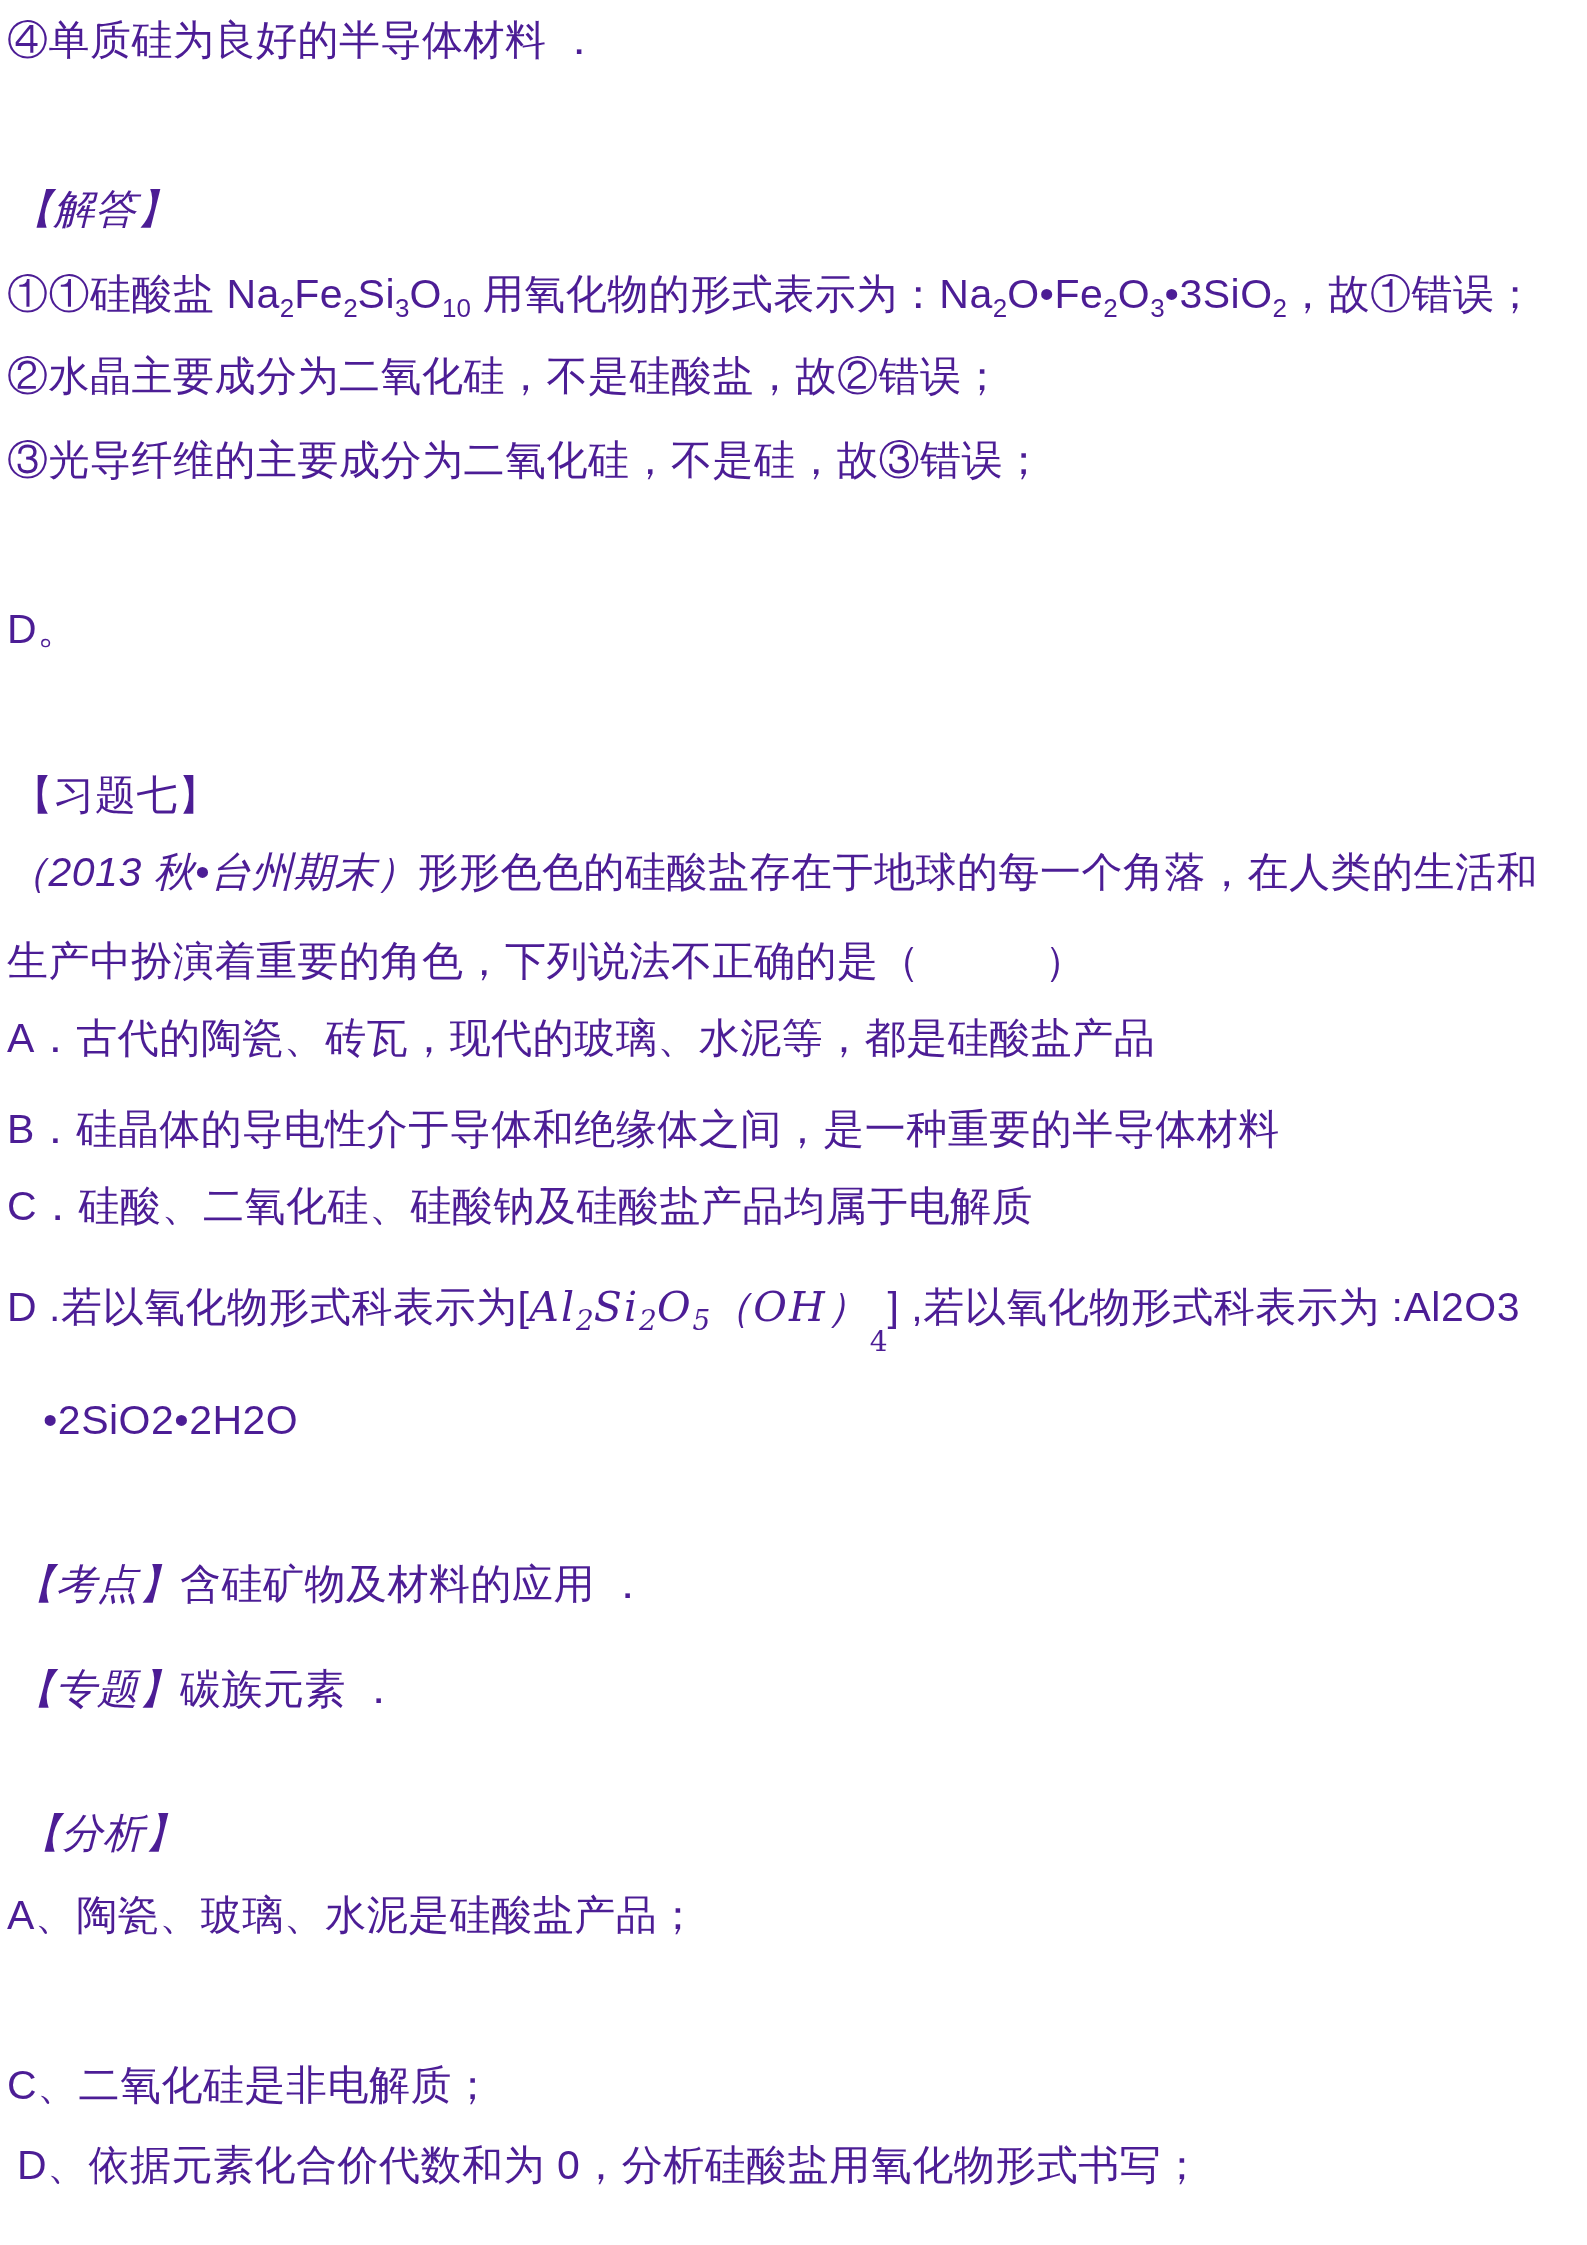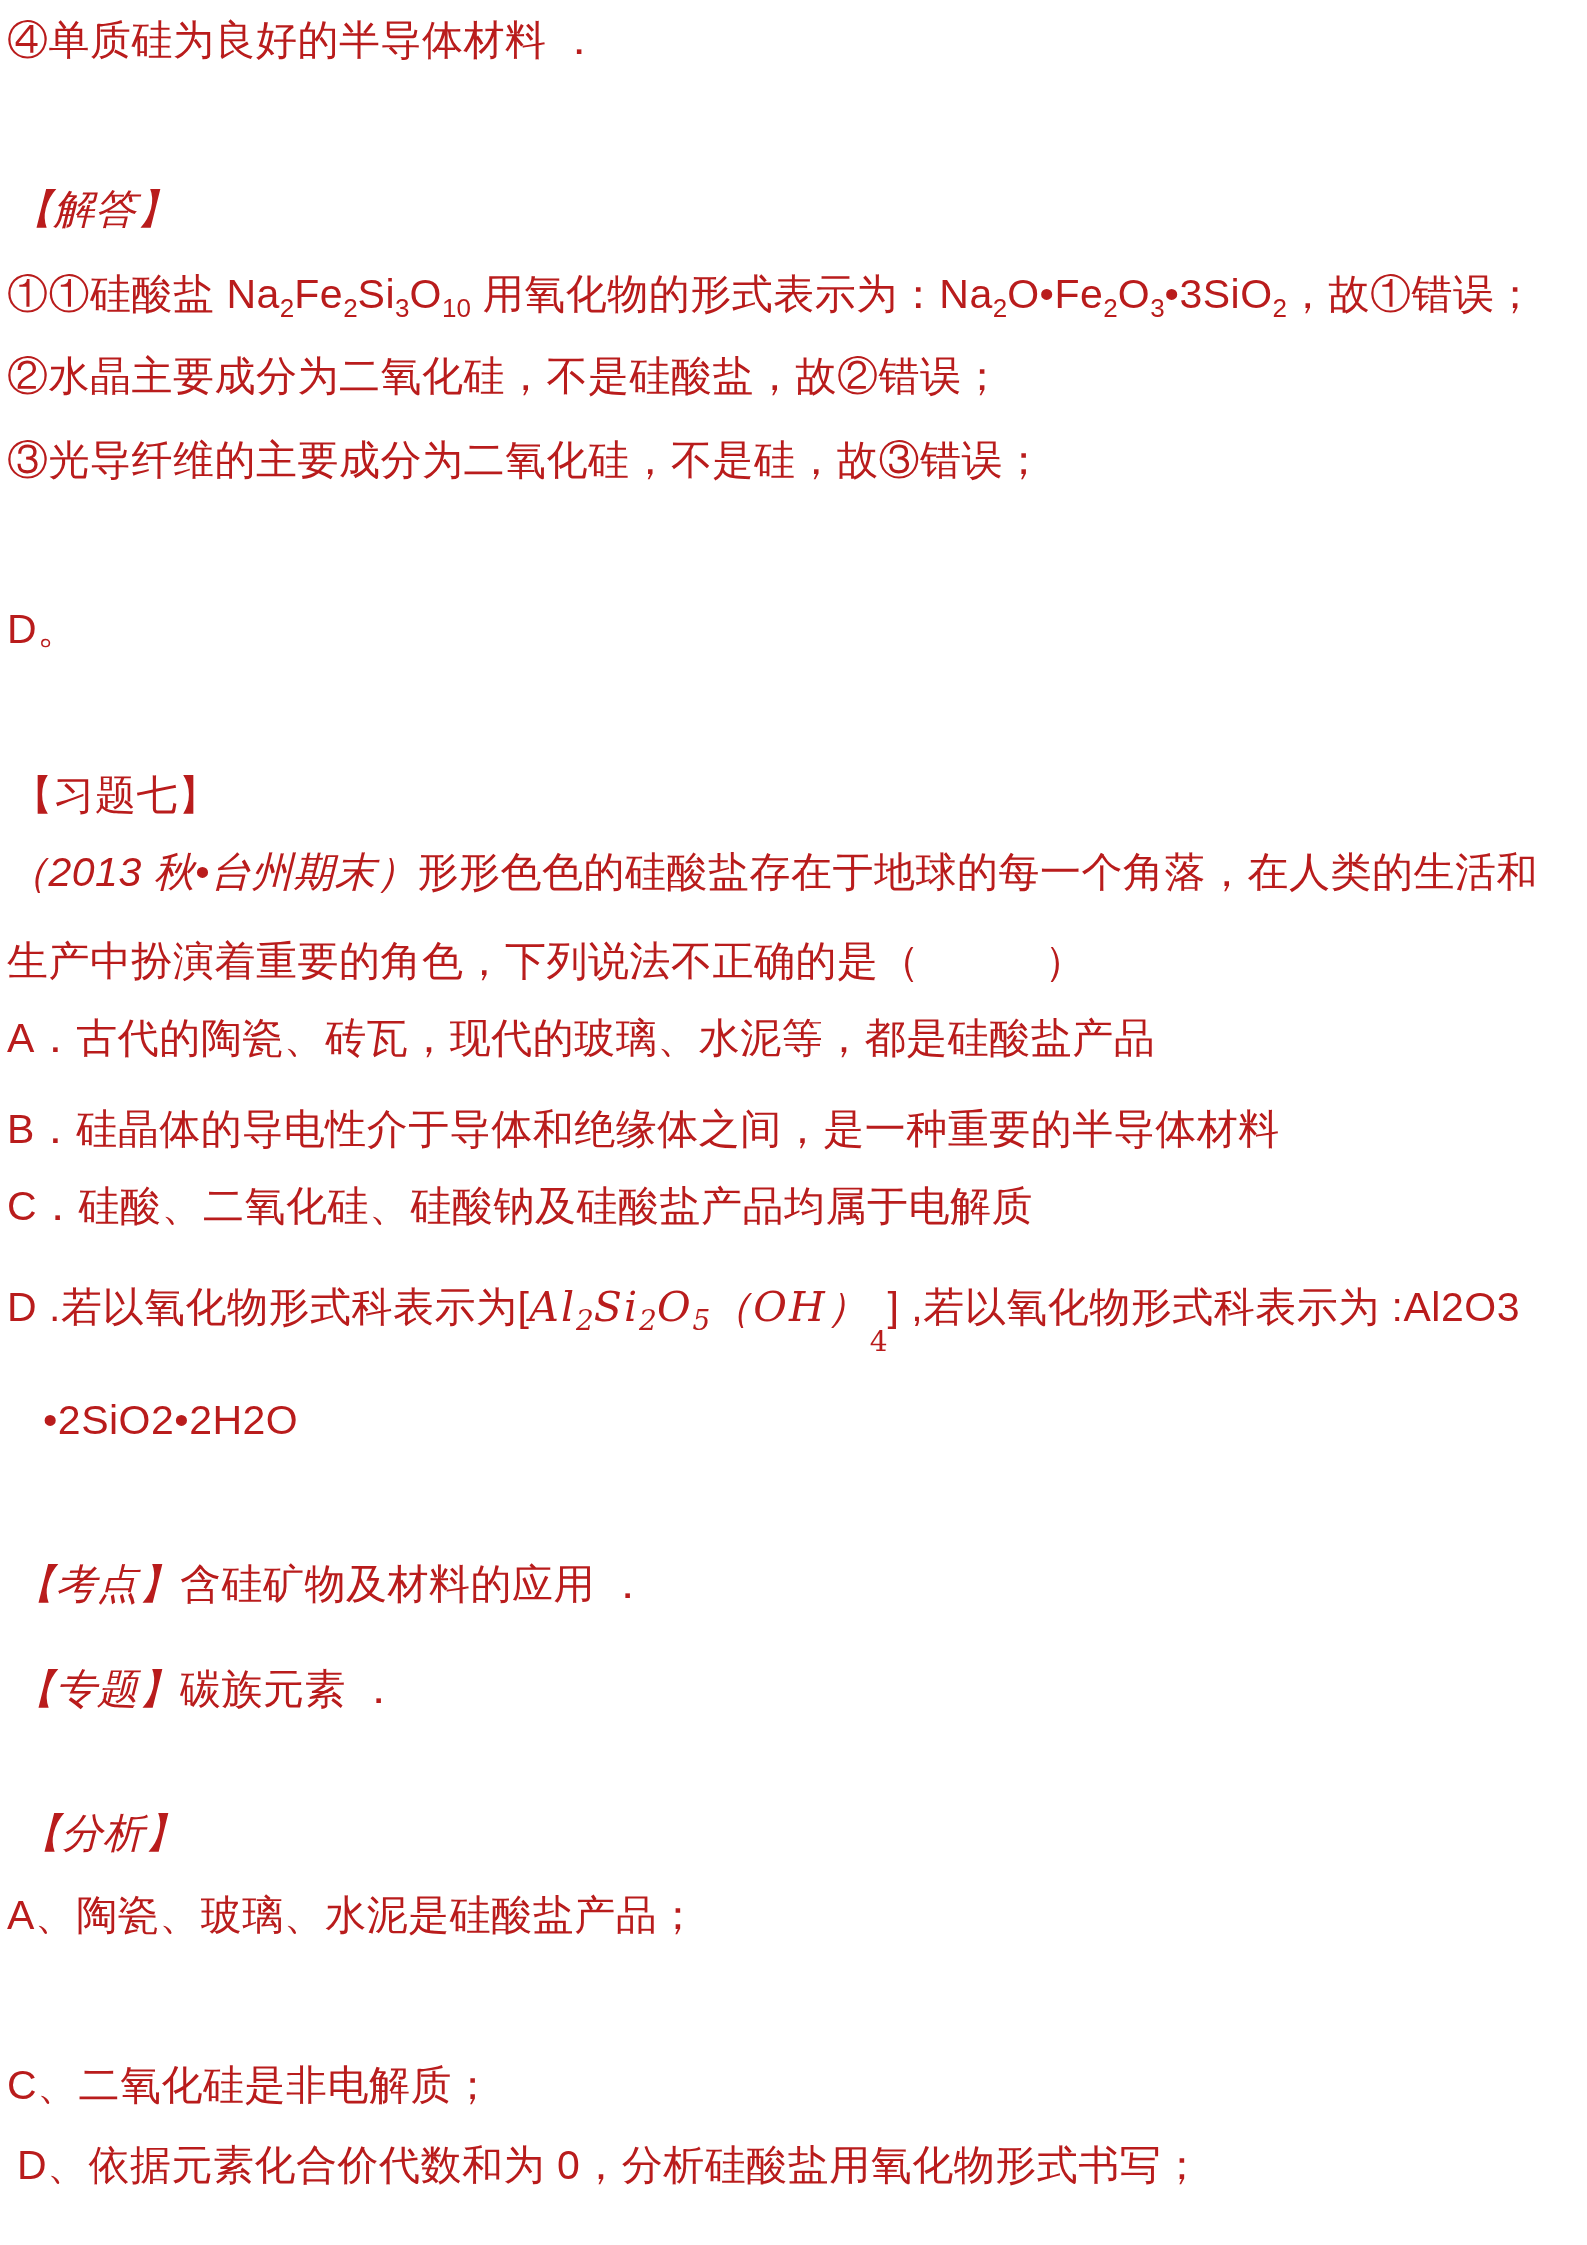--- a/index.html
+++ b/index.html
@@ -2,21 +2,21 @@
 <html><head>
 <meta charset="utf-8">
 <style>
   html, body { margin: 0; padding: 0; background: #ffffff; }
   .page {
     position: relative;
     width: 1534px;
     height: 2245px;
     background: #ffffff;
     overflow: hidden;
-    color: #b91c1c;
+    color: #4c1d95;
     font-family: "Liberation Sans", sans-serif;
   }
   .line {
     position: absolute;
     white-space: pre;
     font-size: 41px;
     line-height: 48px;
     letter-spacing: 0.5px;
   }
   .seg-i { font-style: italic; }

